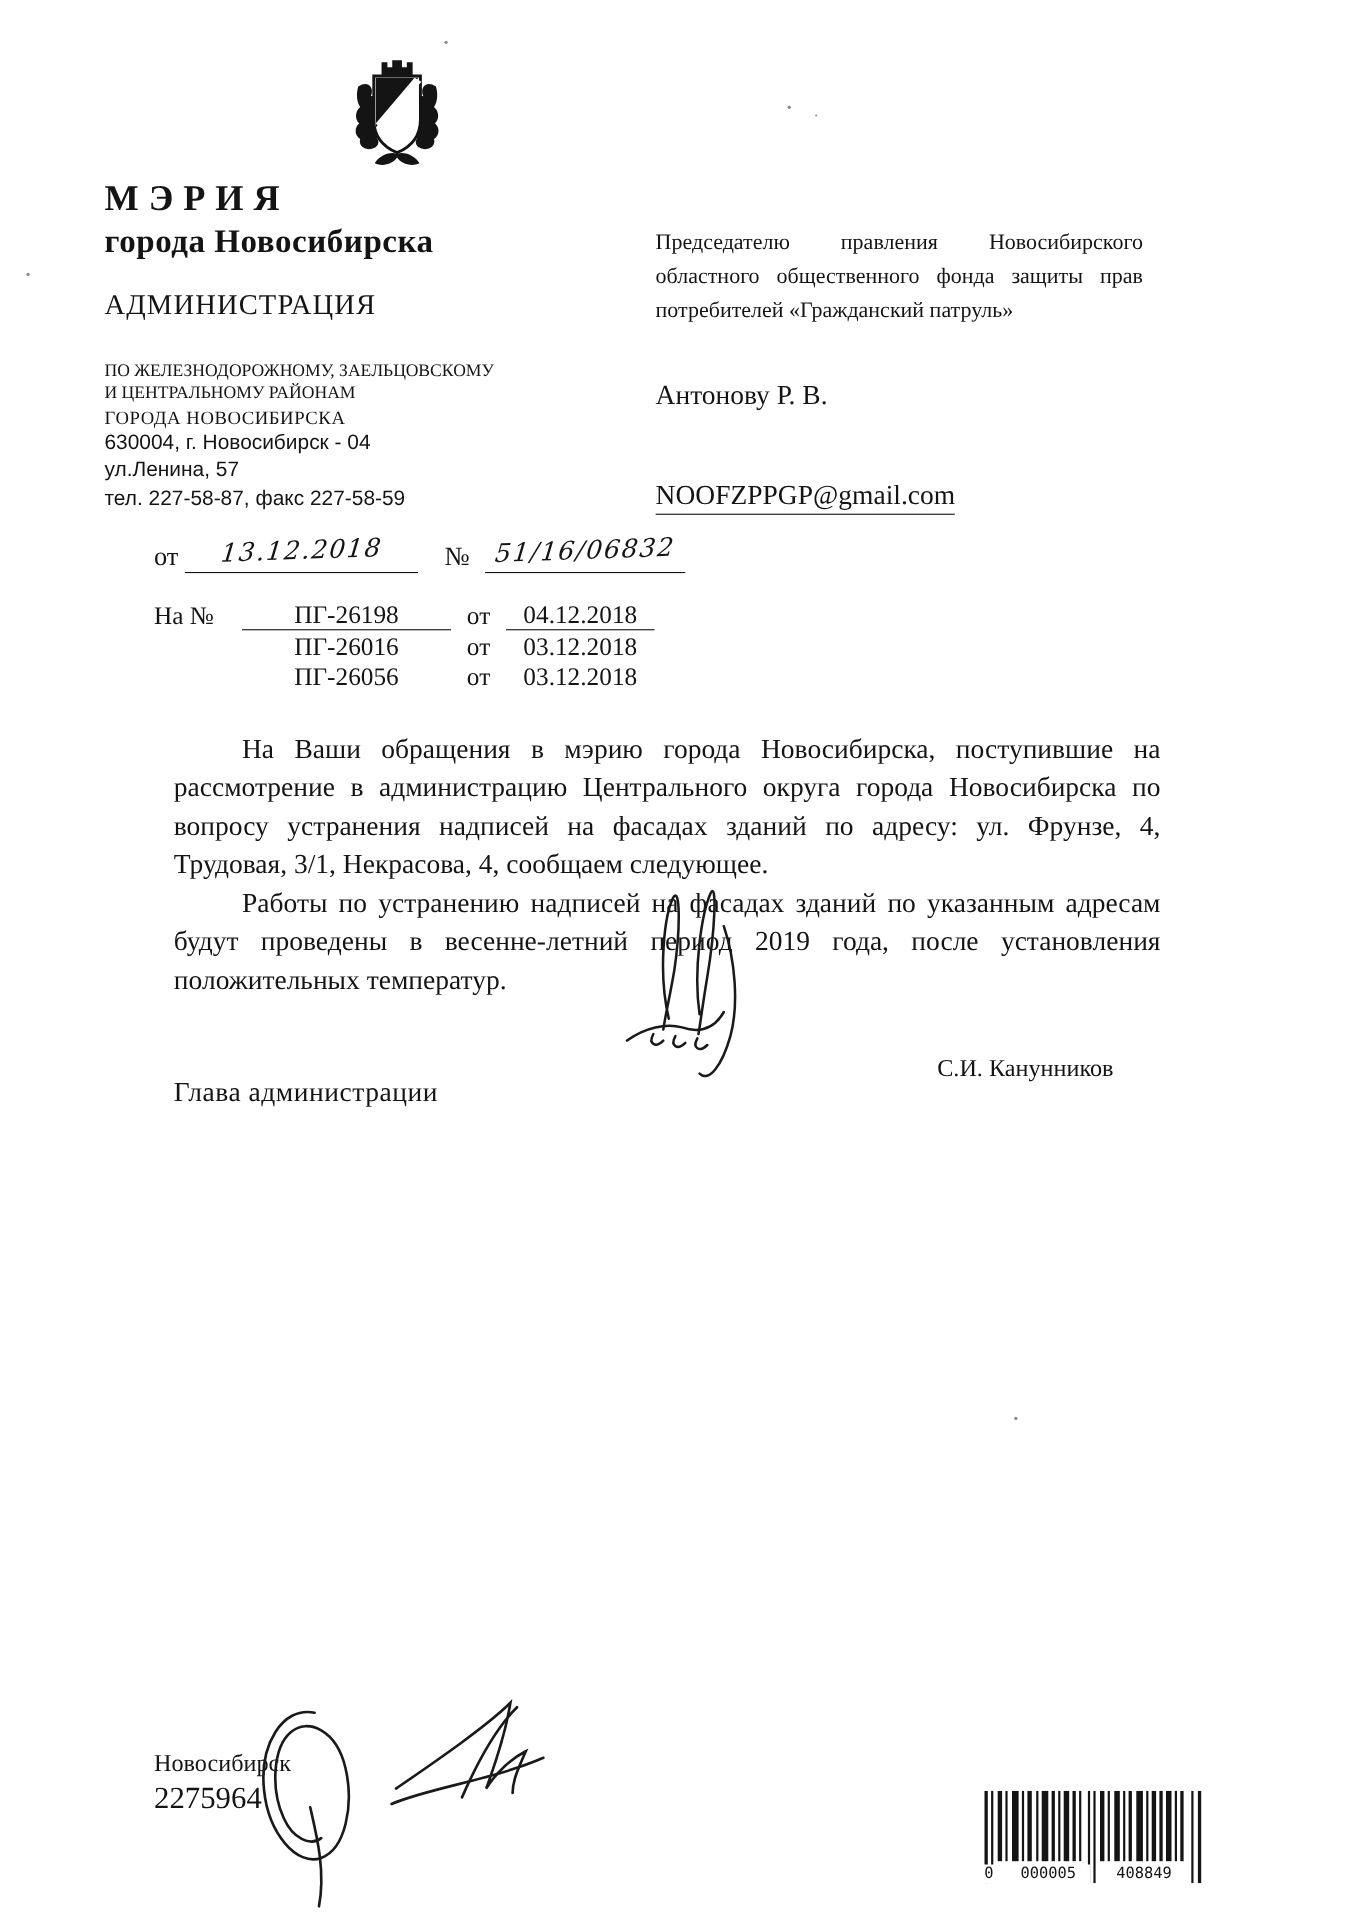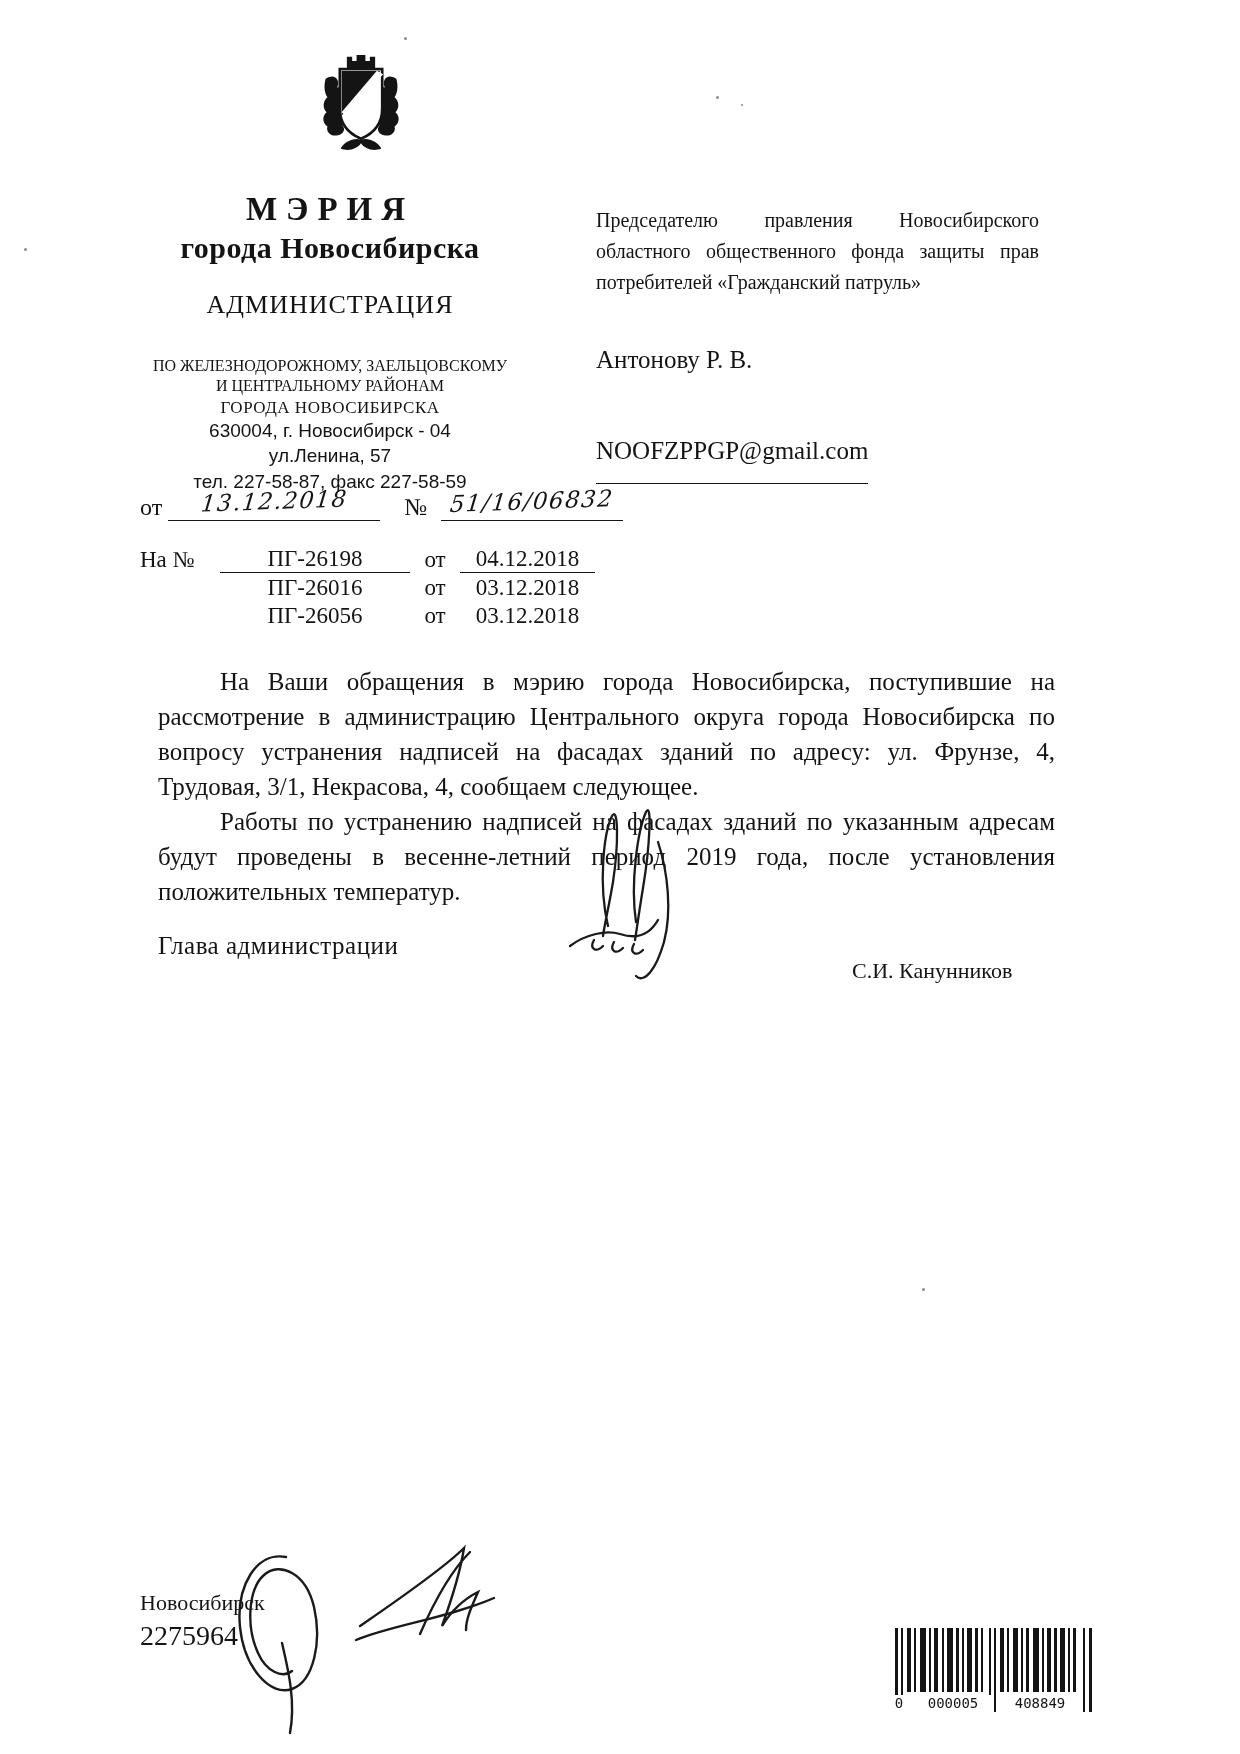--- a/index.html
+++ b/index.html
@@ -1,21 +1,21 @@
 <!DOCTYPE html>
 <html><head>
 <meta charset="utf-8">
 <style>
   html,body{margin:0;padding:0;background:#fff;}
   .page{
     position:relative;width:1240px;height:1754px;background:#fff;
     font-family:"Liberation Serif", serif;color:#141414;overflow:hidden;
   }
   
-  .lh{position:absolute;left:95px;width:470px;text-align:center;margin-top:28px;}
+  .lh{position:absolute;left:95px;width:470px;text-align:left;}
   .emblem{position:absolute;left:303px;top:54px;width:116px;height:106px;}
   .t-mayor   {top:163px;font-size:33px;font-weight:bold;letter-spacing:9px;}
   .t-city    {top:203px;font-size:30px;font-weight:bold;letter-spacing:0.5px;}
   .t-admin1  {top:262px;font-size:26px;letter-spacing:1px;}
   .t-admin2  {top:295px;font-size:26px;letter-spacing:0.5px;}
   .t-distr1  {top:329px;font-size:16px;}
   .t-distr2  {top:349px;font-size:16px;}
   .t-distr3  {top:370px;font-size:17px;letter-spacing:0.5px;}
   .t-addr1   {top:392px;font-size:19px;font-family:"Liberation Sans",sans-serif;}
   .t-addr2   {top:417px;font-size:19px;font-family:"Liberation Sans",sans-serif;}
@@ -33,26 +33,26 @@
   .replies{position:absolute;left:140px;top:545px;font-size:23px;}
   .reprow{display:flex;align-items:flex-end;height:28px;margin-bottom:0px;}
   .c-label{width:80px;}
   .c-num{width:190px;text-align:center;}
   .c-ot{width:50px;text-align:center;}
   .c-date{width:135px;text-align:center;}
   .u{border-bottom:1.6px solid #141414;}
   
   .recipient{position:absolute;left:596px;top:205px;width:443px;font-size:20px;line-height:31px;text-align:justify;}
   .rec-name{position:absolute;left:596px;top:346px;font-size:25px;}
-  .rec-email{position:absolute;left:596px;top:437px;font-size:25px;border-bottom:1.8px solid #141414;padding-bottom:18px;}
+  .rec-email{position:absolute;left:596px;top:437px;font-size:25px;border-bottom:1.8px solid #141414;padding-bottom:2px;}
   
   .bodytext{position:absolute;left:158px;top:664px;width:897px;font-size:25px;line-height:35px;text-align:justify;}
   .bodytext p{margin:0;text-indent:62px;}
   
-  .sig-position{position:absolute;left:158px;top:932px;font-size:25px;letter-spacing:0.5px;}
+  .sig-position{position:absolute;left:158px;top:980px;font-size:25px;letter-spacing:0.5px;}
   .sig-name{position:absolute;left:852px;top:958px;font-size:22px;}
   .sig-main{position:absolute;left:550px;top:800px;width:170px;height:190px;}
   
   .exec-name{position:absolute;left:140px;top:1590px;font-size:22px;}
   .exec-phone{position:absolute;left:140px;top:1620px;font-size:28px;}
   .visa1{position:absolute;left:224px;top:1545px;width:125px;height:195px;}
   .visa2{position:absolute;left:348px;top:1540px;width:180px;height:125px;}
   .barcode{position:absolute;left:893px;top:1628px;width:206px;height:84px;}
   .barcode svg{position:absolute;left:0;top:0;}
   .bc-digits{position:absolute;bottom:0;height:17px;font-family:"DejaVu Sans Mono",monospace;font-size:14px;background:#fff;line-height:17px;}

